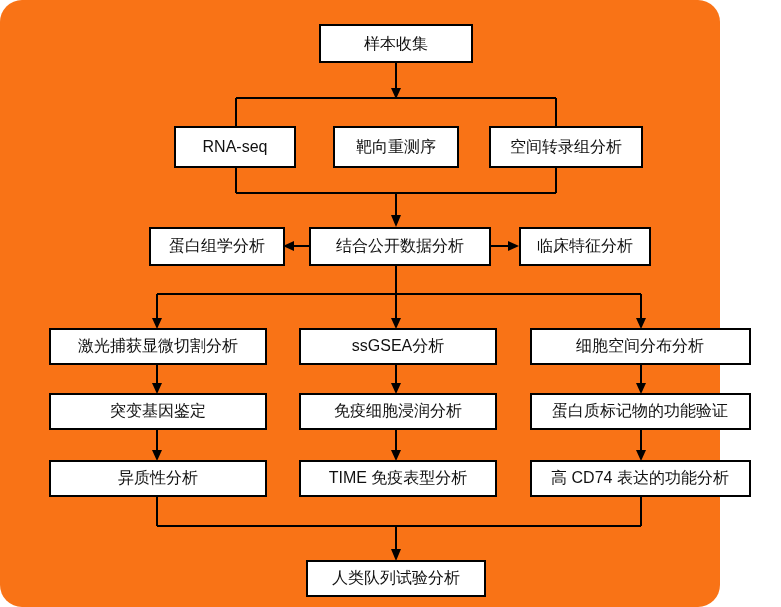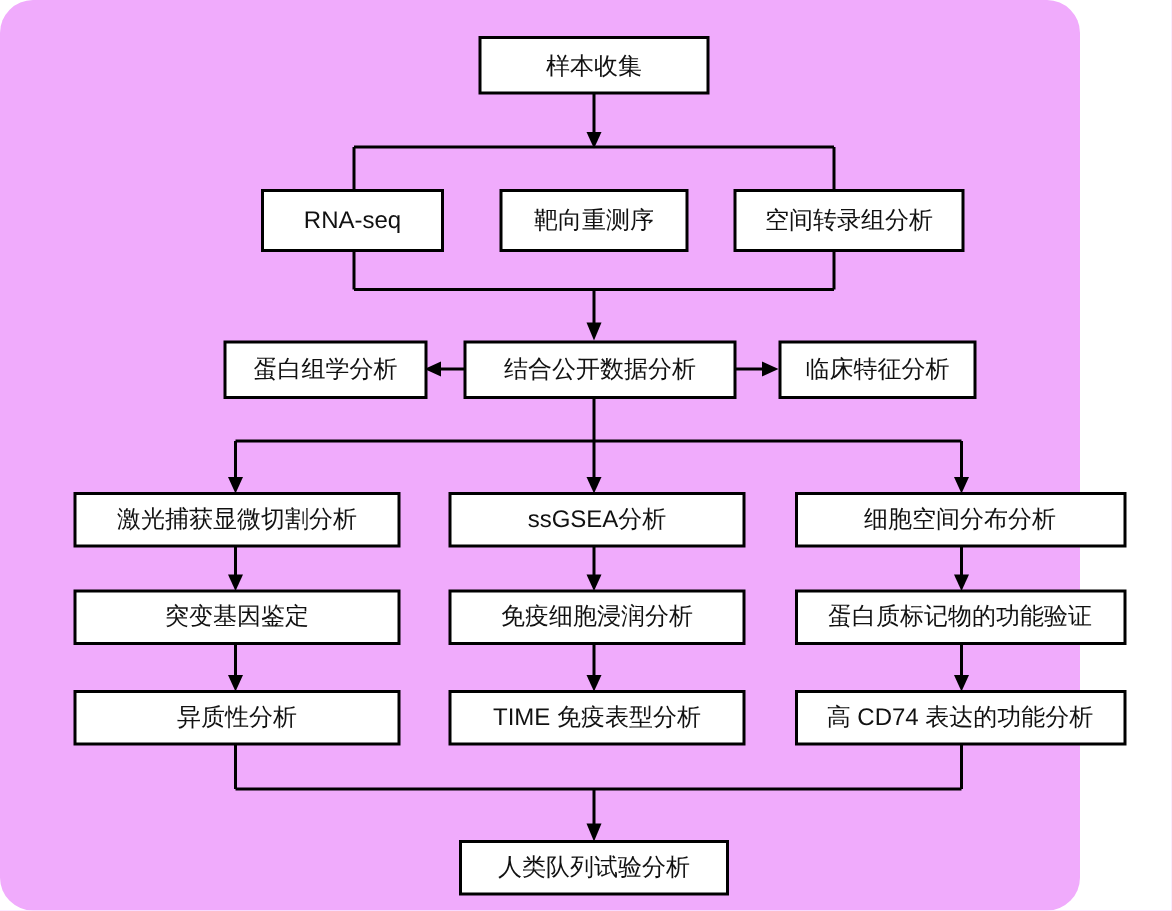--- a/index.html
+++ b/index.html
@@ -10,21 +10,21 @@
   body {
     width: 781px;
     height: 607px;
     font-family: "Liberation Sans", "DejaVu Sans", sans-serif;
     overflow: hidden;
   }
   #flowchart-root {
     position: relative;
     width: 720px;
     height: 607px;
-    background: #f0abfc;
+    background: #f97316;
     border-radius: 22px;
   }
   svg#flow-svg {
     position: absolute;
     left: 0;
     top: 0;
     width: 781px;
     height: 607px;
     display: block;
   }

